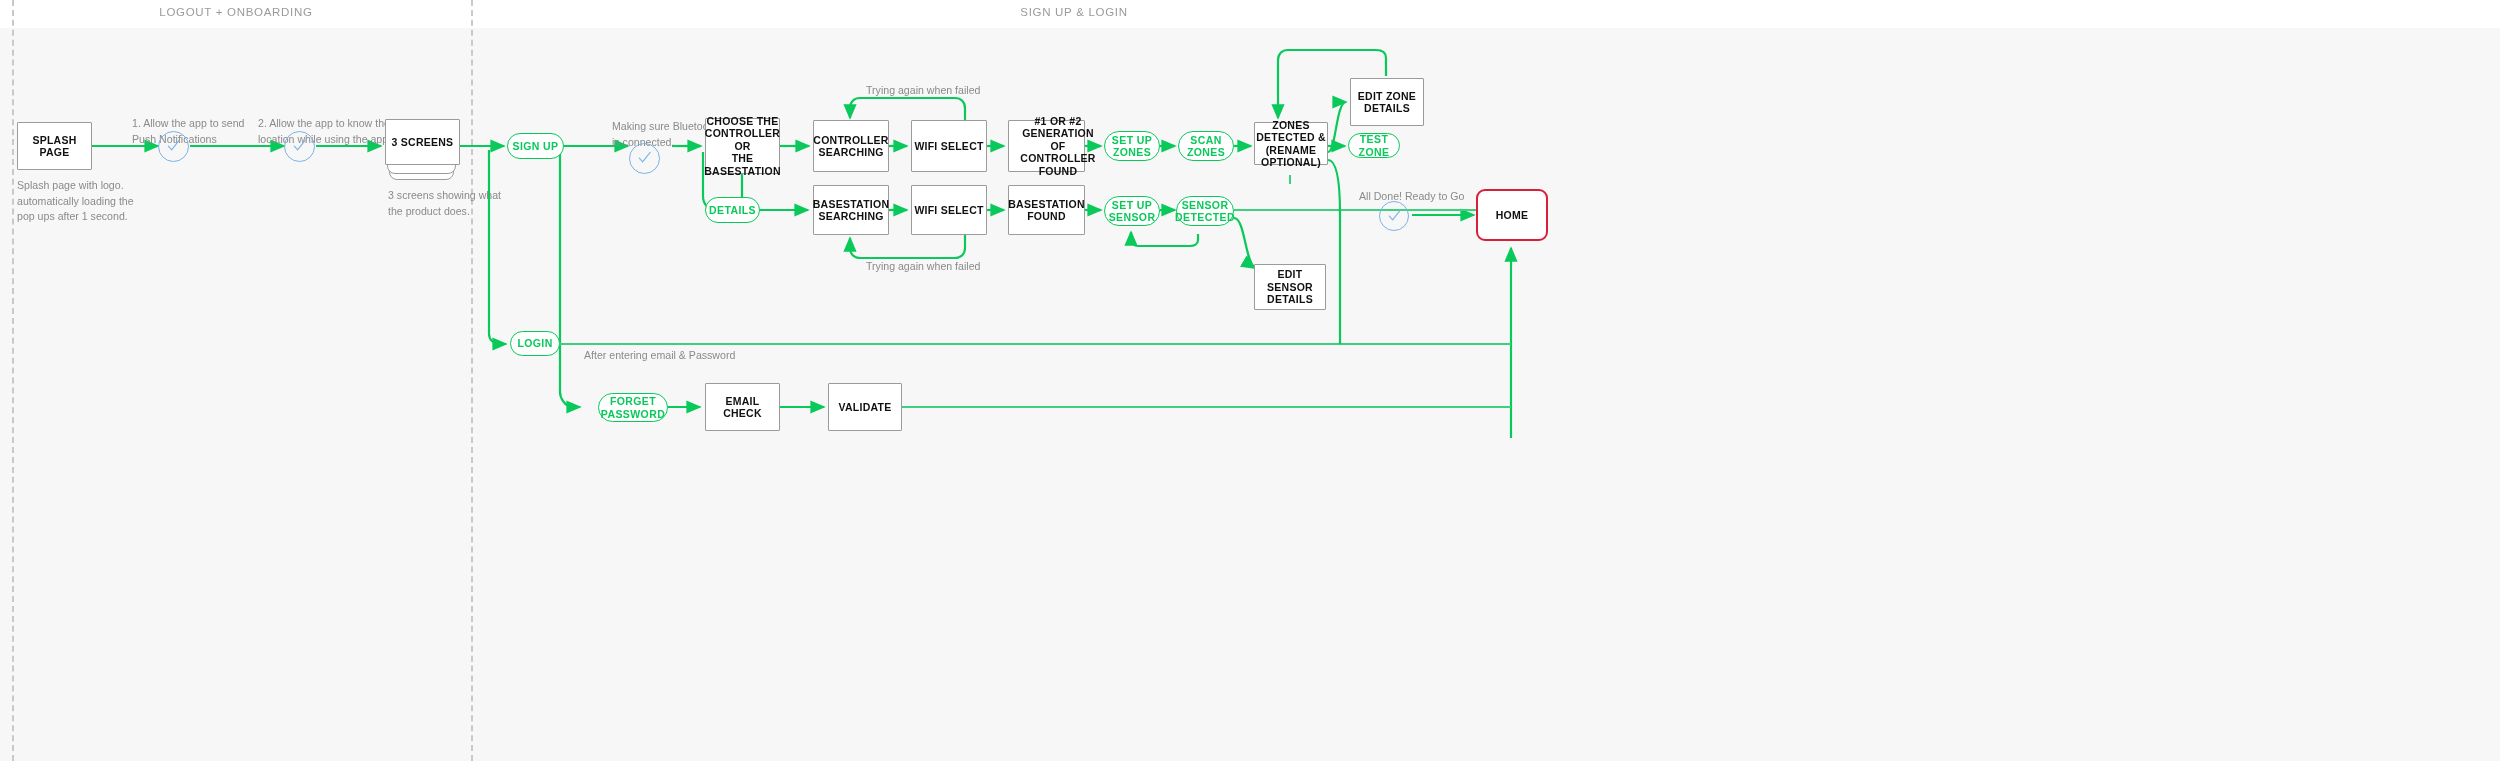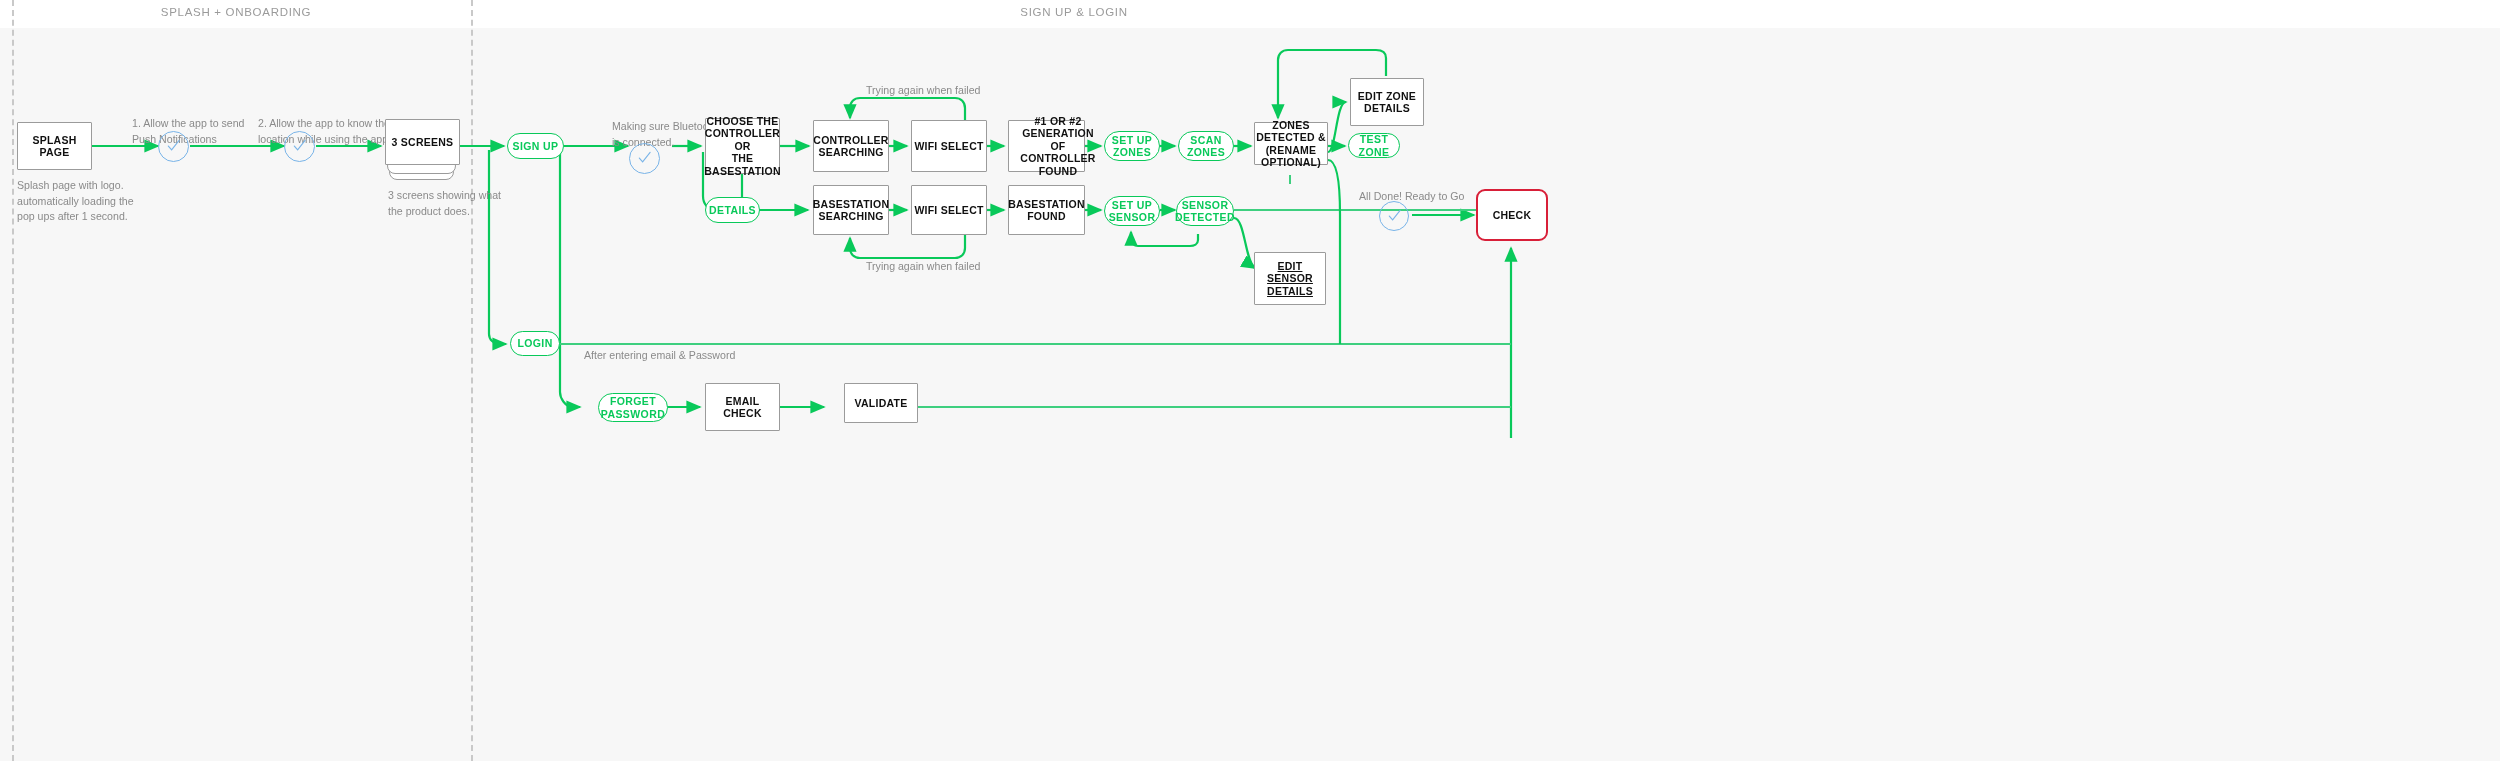--- a/index.html
+++ b/index.html
@@ -111,21 +111,21 @@
     pointer-events: none;
   }
 </style>
 </head>
 <body>
 
 <div id="canvas">
 
   <div class="header-band"></div>
 
-  <div class="section-title" style="left:236px;">SPLASH + ONBOARDING</div>
+  <div class="section-title" style="left:236px;">LOGOUT + ONBOARDING</div>
   <div class="section-title" style="left:1030px;margin-left:44px;">SIGN UP &amp; LOGIN</div>
 
   <div class="vdash" style="left:12px;"></div>
   <div class="vdash" style="left:471px;"></div>
 
   <svg id="wires" viewBox="0 0 2500 761">
     <defs>
       <marker id="ah" markerWidth="8" markerHeight="8" refX="6.2" refY="3" orient="auto" markerUnits="strokeWidth">
         <path d="M0,0 L7,3 L0,6 z" fill="#09c95a"></path>
       </marker>
@@ -294,37 +294,37 @@
 
   <div class="node rect" style="left:1008px; top:185px; width:77px; height:50px;">BASESTATION
 FOUND</div>
 
   <div class="node pill" style="left:1104px; top:196px; width:56px; height:30px;">SET UP
 SENSOR</div>
 
   <div class="node pill" style="left:1176px; top:196px; width:58px; height:30px;">SENSOR
 DETECTED</div>
 
-  <div class="node rect" style="left:1254px; top:252px; width:72px; height:53px;text-decoration:underline;">EDIT SENSOR
+  <div class="node rect" style="left:1254px; top:264px; width:72px; height:46px;">EDIT SENSOR
 DETAILS</div>
 
   <div class="note" style="left:1359px; top:189px; width:170px;">All Done! Ready to Go</div>
 
   <div class="check" style="left:1379px; top:201px; width:30px; height:30px;">
     <svg width="15" height="15" viewBox="0 0 16 16">
         <path d="M2.5 7.5 L6 11.5 L14 1.5" fill="none" stroke="#79b4e8" stroke-width="1.2" stroke-linecap="round"></path>
       </svg>
   </div>
 
-  <div class="node rect-red" style="left:1476px; top:189px; width:72px; height:52px;">CHECK</div>
+  <div class="node rect-red" style="left:1476px; top:189px; width:72px; height:52px;">HOME</div>
 
   <div class="node pill" style="left:510px; top:331px; width:50px; height:25px;">LOGIN</div>
 
   <div class="note" style="left:584px; top:348px; width:200px;">After entering email &amp; Password</div>
 
   <div class="node pill" style="left:598px; top:393px; width:70px; height:29px;">FORGET
 PASSWORD</div>
 
   <div class="node rect" style="left:705px; top:383px; width:75px; height:48px;">EMAIL CHECK</div>
 
-  <div class="node rect" style="left:828px; top:383px; width:74px; height:40px;margin-left:16px;">VALIDATE</div>
+  <div class="node rect" style="left:828px; top:383px; width:74px; height:48px;">VALIDATE</div>
 
 </div>
 
 </body></html>

